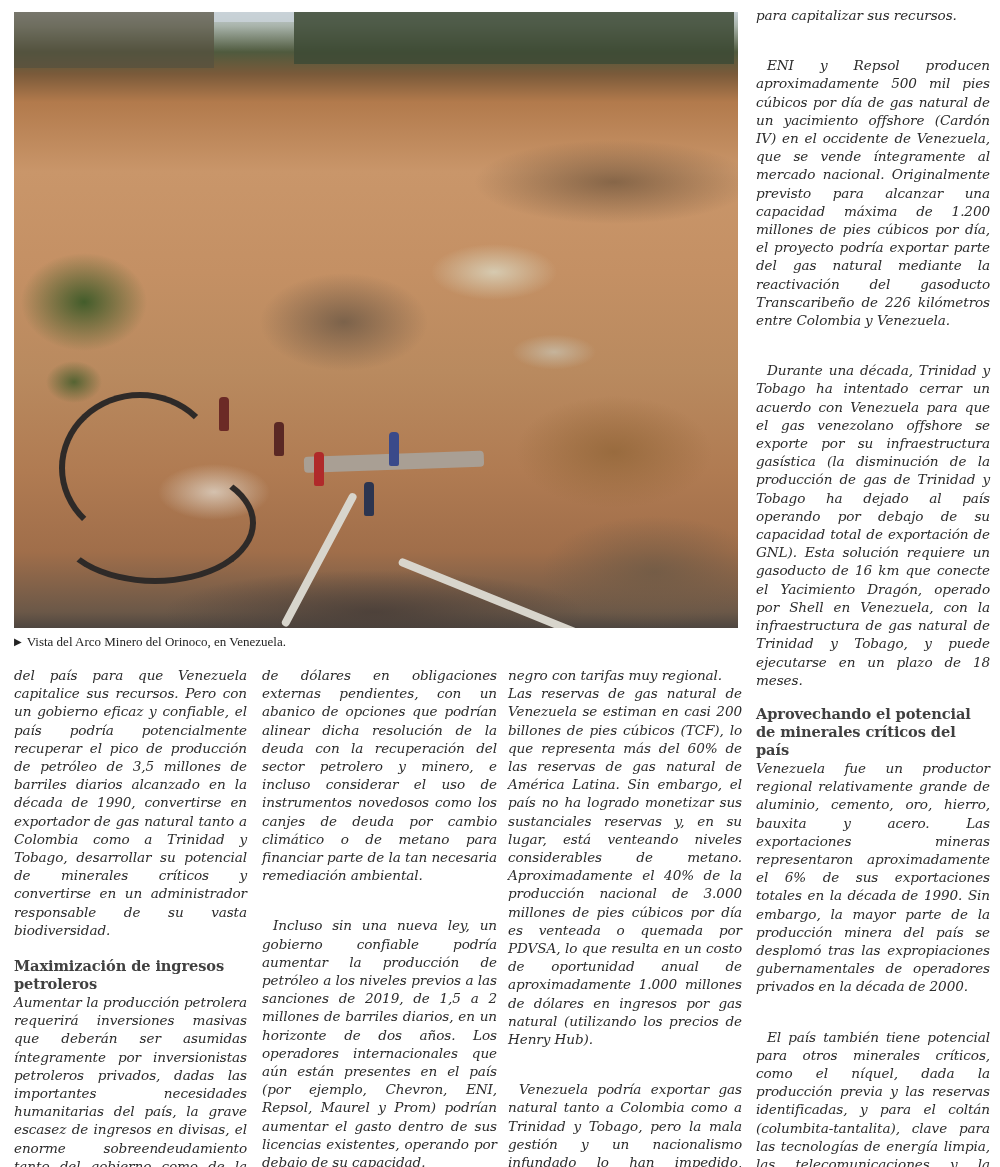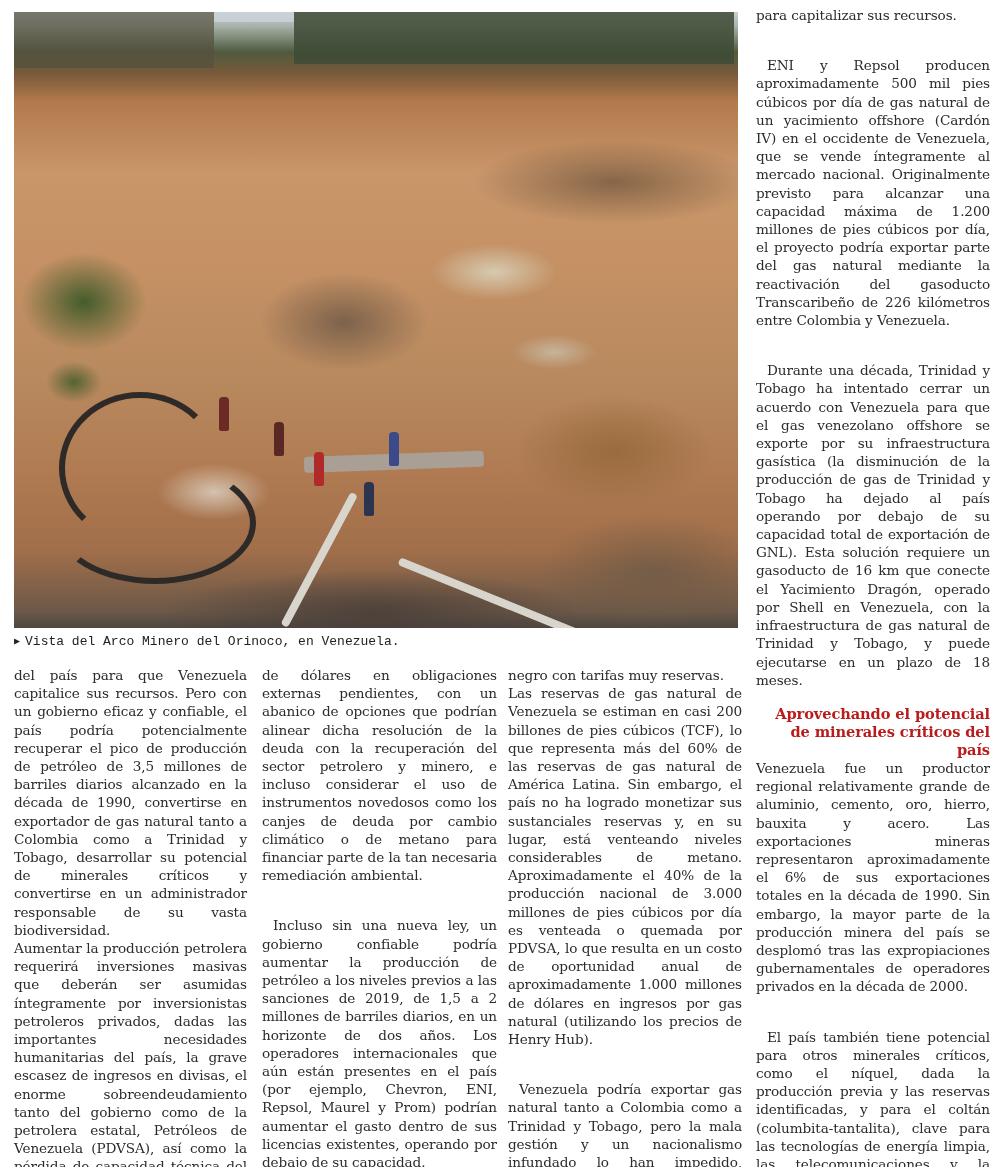--- a/index.html
+++ b/index.html
@@ -1,23 +1,23 @@
 <!DOCTYPE html>
 <html><head>
 <meta charset="utf-8">
 <style>
   html, body { margin:0; padding:0; background:#fff; }
   body { width:1000px; height:1167px; position:relative; overflow:hidden;
          font-family:"DejaVu Serif","Liberation Serif",serif; color:#2b2b2b; }
   .col { position:absolute; font-size:13.6px; line-height:18.2px; text-align:justify;
          hyphens:manual; letter-spacing:-0.1px; }
-  .col p { margin:0; text-indent:0; }
+  .col p { margin:0; text-indent:0;font-style:italic; }
   .col p.ind { text-indent:11px;margin-top:32px; }
-  .col h3 { margin:0; font-size:14.6px; line-height:18px; font-weight:bold; color:#b91c1c;
-            text-align:right; letter-spacing:-0.1px; }
+  .col h3 { margin:0; font-size:14.6px; line-height:18px; font-weight:bold; color:#404040;
+            text-align:left; letter-spacing:-0.1px; }
   #c1 { left:14px; top:666px; width:233px; }
   #c2 { left:262px; top:666px; width:235px; }
   #c3 { left:508px; top:666px; width:234px; }
   #c4 { left:756px; top:6px; width:234px; }
 
   .photo { position:absolute; left:14px; top:12px; width:724px; height:616px; overflow:hidden;
     background:
       radial-gradient(ellipse 90px 40px at 480px 260px, rgba(215,205,180,.95), rgba(215,205,180,0) 70%),
       radial-gradient(ellipse 60px 25px at 540px 340px, rgba(200,190,170,.8), rgba(200,190,170,0) 70%),
       radial-gradient(ellipse 140px 80px at 600px 440px, rgba(150,105,60,.9), rgba(150,105,60,0) 70%),
@@ -29,21 +29,21 @@
       radial-gradient(ellipse 300px 60px at 360px 600px, rgba(70,60,55,.8), rgba(70,60,55,0) 70%),
       radial-gradient(ellipse 160px 80px at 640px 560px, rgba(110,90,70,.8), rgba(110,90,70,0) 70%),
       linear-gradient(180deg, #c7d0d6 0px, #a8b3aa 14px, #4f5a3e 40px, #7a5a3a 62px, #b27a4c 90px, #c9966a 160px, #c49064 260px, #b98a5f 360px, #b07b52 460px, #a06e4a 540px, #6b5848 600px, #4e4640 616px);
   }
   .photo .tree { position:absolute; top:0; height:48px; background:#3d4a35; opacity:.85; }
   .photo .pipe { position:absolute; height:8px; background:#d8d5cc; border-radius:4px; transform-origin:left center; }
   .photo .hose { position:absolute; border:6px solid #2e2a28; border-radius:50%; }
   .photo .person { position:absolute; width:10px; height:34px; border-radius:4px 4px 2px 2px; }
 
   .caption { position:absolute; left:14px; top:634px; font-size:13px; line-height:16px; color:#222;
-             font-family:Liberation Mono, monospace; }
+             font-family:Liberation Serif, serif; }
   .caption .arrow { font-size:10px; margin-right:5px; vertical-align:1px; }
 </style>
 </head>
 <body>
 
 <div class="photo" title="Vista del Arco Minero del Orinoco, en Venezuela">
   <div class="tree" style="left:0;width:200px;background:#55503f;height:56px;opacity:.7"></div>
   <div class="tree" style="left:280px;width:440px;height:52px;"></div>
   <div class="tree" style="left:200px;width:80px;height:10px;background:#c9d2d8;"></div>
   <div class="hose" style="left:45px;top:380px;width:150px;height:140px;border-color:#2e2a28 transparent transparent #2e2a28;"></div>
@@ -57,32 +57,33 @@
   <div class="person" style="left:350px;top:470px;background:#2c3550;"></div>
   <div class="person" style="left:375px;top:420px;background:#3a4a8a;"></div>
 </div>
 
 <div class="caption">
   <span class="arrow">▶</span><span>Vista del Arco Minero del Orinoco, en Venezuela.</span>
 </div>
 
 <div class="col" id="c1">
   <p>del país para que Venezuela capitalice sus recursos. Pero con un gobierno eficaz y confiable, el país podría potencialmente recuperar el pico de producción de petróleo de 3,5 millones de barriles diarios alcanzado en la década de 1990, convertirse en exportador de gas natural tanto a Colombia como a Trinidad y Tobago, desarrollar su potencial de minerales críticos y convertirse en un administrador responsable de su vasta biodiversidad.</p>
+  <h3 style="margin-top:18px">Maximización de ingresos petroleros</h3>
   <p>Aumentar la producción petrolera requerirá inversiones masivas que deberán ser asumidas íntegramente por inversionistas petroleros privados, dadas las importantes necesidades humanitarias del país, la grave escasez de ingresos en divisas, el enorme sobreendeudamiento tanto del gobierno como de la petrolera estatal, Petróleos de Venezuela (PDVSA), así como la pérdida de capacidad técnica del sector durante las últimas dos décadas.</p>
 
 </div>
 
 <div class="col" id="c2">
   <p>de dólares en obligaciones externas pendientes, con un abanico de opciones que podrían alinear dicha resolución de la deuda con la recuperación del sector petrolero y minero, e incluso considerar el uso de instrumentos novedosos como los canjes de deuda por cambio climático o de metano para financiar parte de la tan necesaria remediación ambiental.</p>
   <p class="ind">Incluso sin una nueva ley, un gobierno confiable podría aumentar la producción de petróleo a los niveles previos a las sanciones de 2019, de 1,5 a 2 millones de barriles diarios, en un horizonte de dos años. Los operadores internacionales que aún están presentes en el país (por ejemplo, Chevron, ENI, Repsol, Maurel y Prom) podrían aumentar el gasto dentro de sus licencias existentes, operando por debajo de su capacidad.</p>
   <p class="ind">Venezuela podría ver un alivio significativo en su situación de liquidez gracias a la redirección de las exportaciones de petróleo a la Costa del Golfo de Estados Unidos, lo que podría triplicar sus ingresos anuales a muy corto plazo. Sus exportaciones se estiman actualmente en alrededor de 800.000-900.000 barriles diarios, pero la mayor parte fluye a China a través de flotas fantasma y rutas del mercado</p>
 </div>
 
 <div class="col" id="c3">
-  <p>negro con tarifas muy reservas.</p>
+  <p>negro con tarifas muy regional.</p>
   <p>Las reservas de gas natural de Venezuela se estiman en casi 200 billones de pies cúbicos (TCF), lo que representa más del 60% de las reservas de gas natural de América Latina. Sin embargo, el país no ha logrado monetizar sus sustanciales reservas y, en su lugar, está venteando niveles considerables de metano. Aproximadamente el 40% de la producción nacional de 3.000 millones de pies cúbicos por día es venteada o quemada por PDVSA, lo que resulta en un costo de oportunidad anual de aproximadamente 1.000 millones de dólares en ingresos por gas natural (utilizando los precios de Henry Hub).</p>
   <p class="ind">Venezuela podría exportar gas natural tanto a Colombia como a Trinidad y Tobago, pero la mala gestión y un nacionalismo infundado lo han impedido, probablemente renunciando a entre 1.000 y 1.500 millones de dólares en ingresos anuales. Dado un marco legal para el gas natural no asociado que permite la participación del 100% del sector privado, las sanciones estadounidenses han tenido un papel menor en el fracaso de Venezuela</p>
 </div>
 
 <div class="col" id="c4">
   <p>para capitalizar sus recursos.</p>
   <p class="ind">ENI y Repsol producen aproximadamente 500 mil pies cúbicos por día de gas natural de un yacimiento offshore (Cardón IV) en el occidente de Venezuela, que se vende íntegramente al mercado nacional. Originalmente previsto para alcanzar una capacidad máxima de 1.200 millones de pies cúbicos por día, el proyecto podría exportar parte del gas natural mediante la reactivación del gasoducto Transcaribeño de 226 kilómetros entre Colombia y Venezuela.</p>
   <p class="ind">Durante una década, Trinidad y Tobago ha intentado cerrar un acuerdo con Venezuela para que el gas venezolano offshore se exporte por su infraestructura gasística (la disminución de la producción de gas de Trinidad y Tobago ha dejado al país operando por debajo de su capacidad total de exportación de GNL). Esta solución requiere un gasoducto de 16 km que conecte el Yacimiento Dragón, operado por Shell en Venezuela, con la infraestructura de gas natural de Trinidad y Tobago, y puede ejecutarse en un plazo de 18 meses.</p>
   <h3 style="margin-top:16px">Aprovechando el potencial de minerales críticos del país</h3>
   <p>Venezuela fue un productor regional relativamente grande de aluminio, cemento, oro, hierro, bauxita y acero. Las exportaciones mineras representaron aproximadamente el 6% de sus exportaciones totales en la década de 1990. Sin embargo, la mayor parte de la producción minera del país se desplomó tras las expropiaciones gubernamentales de operadores privados en la década de 2000.</p>

